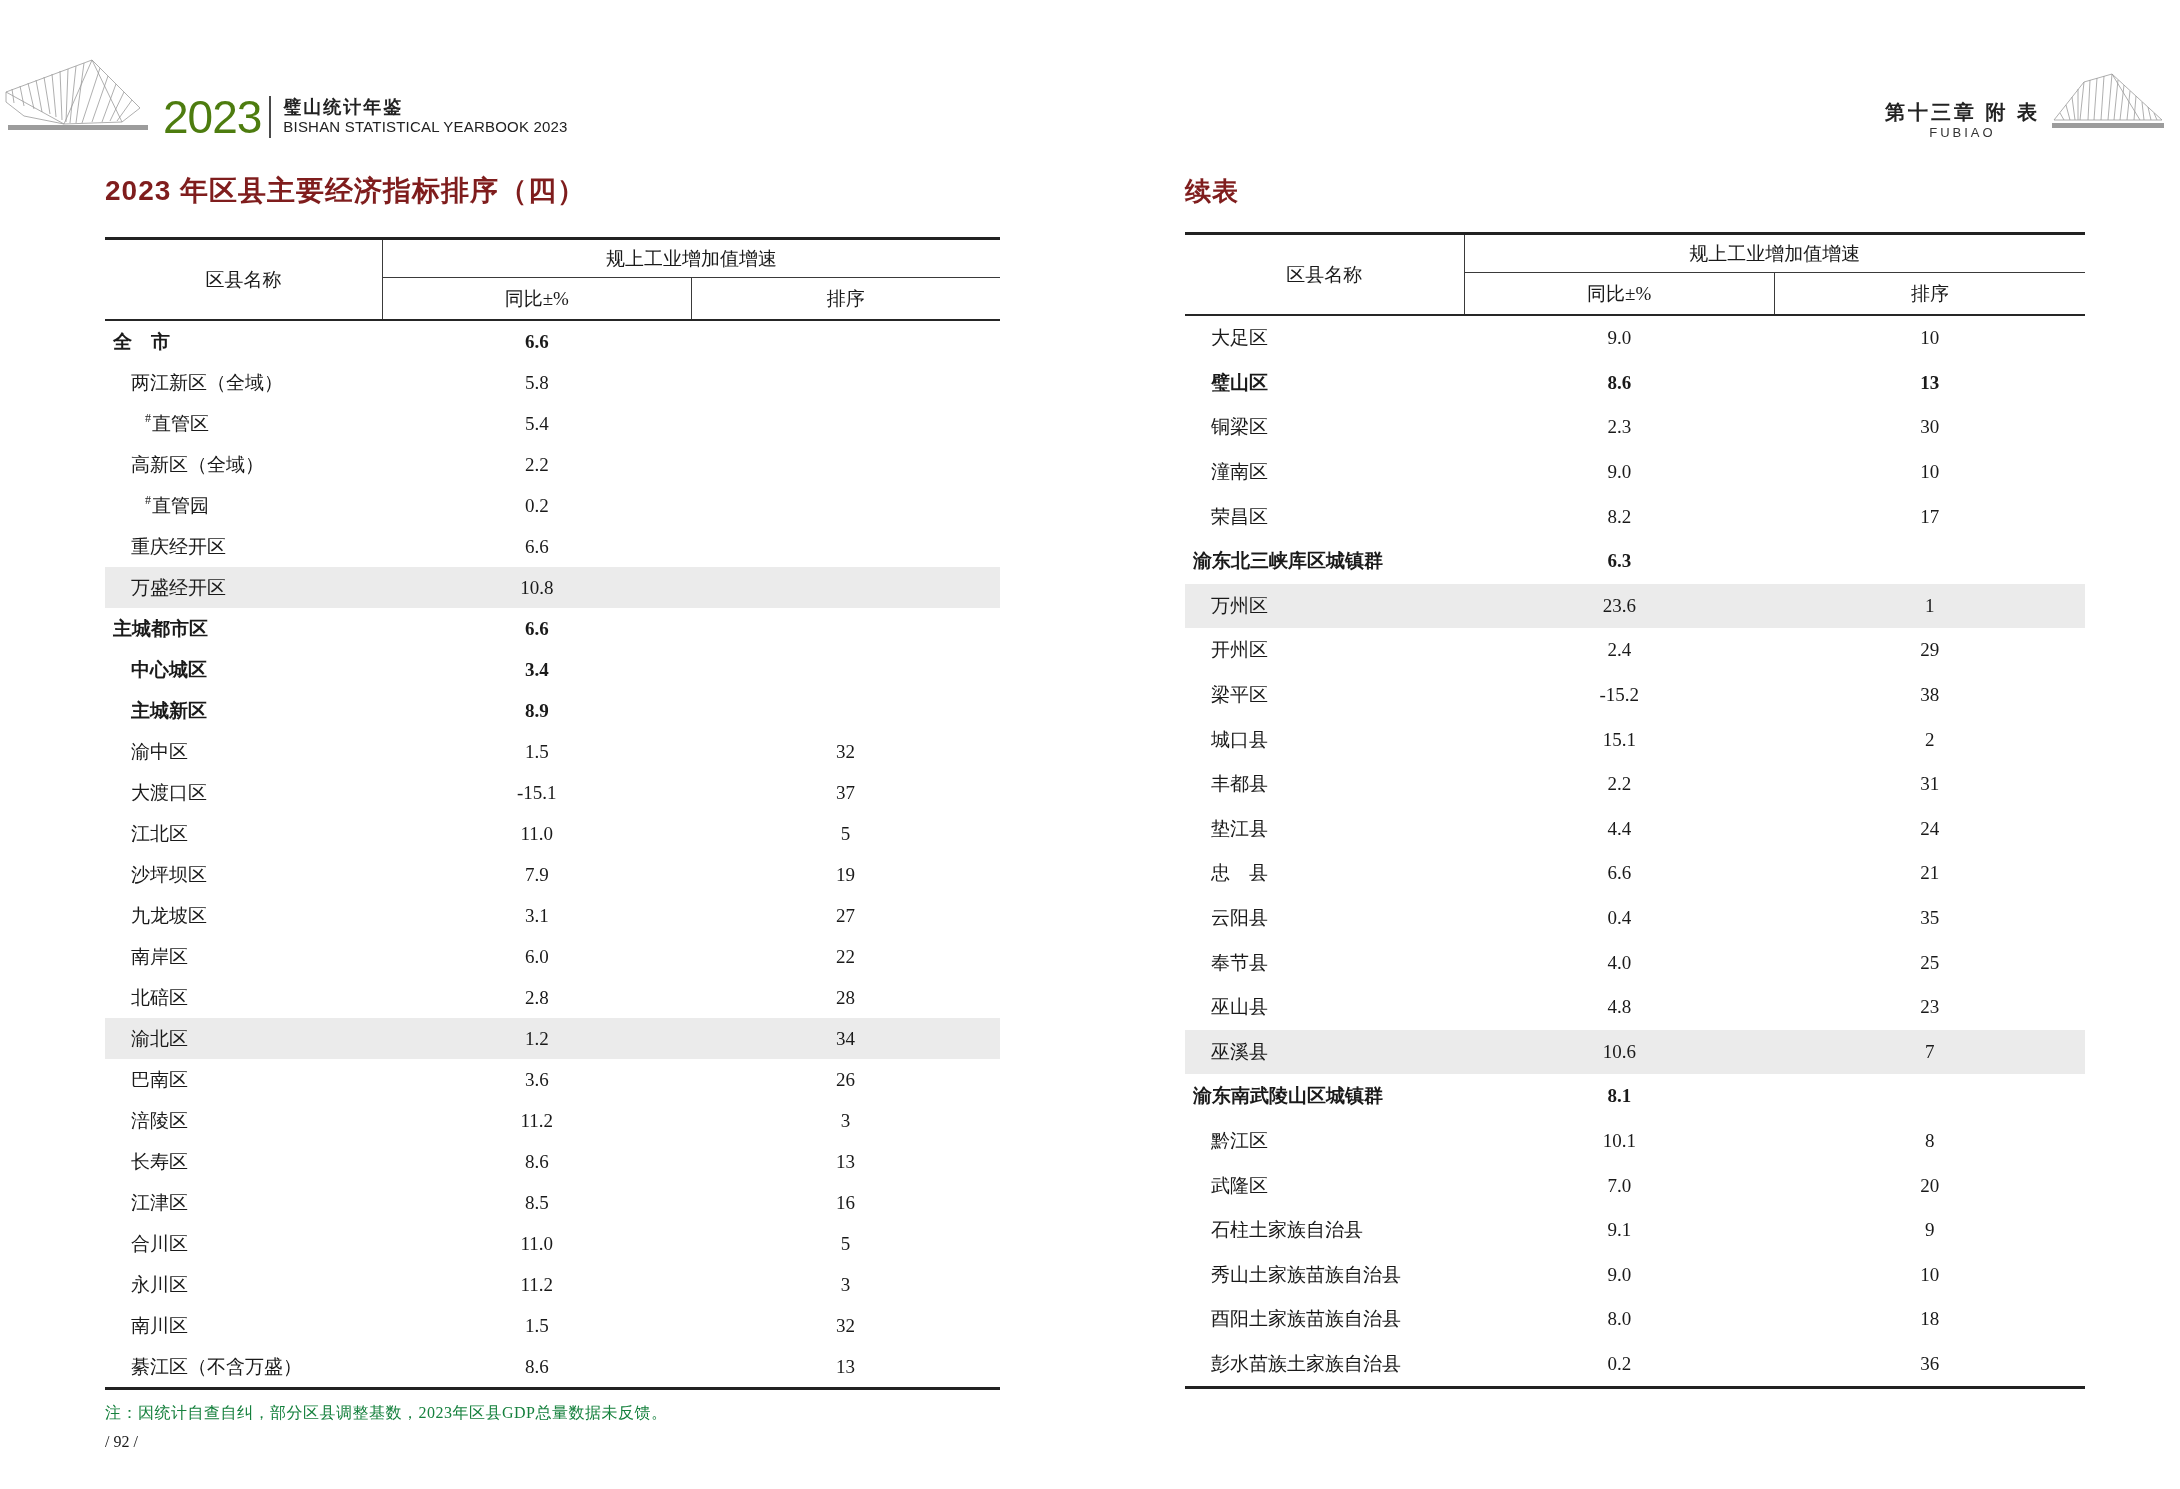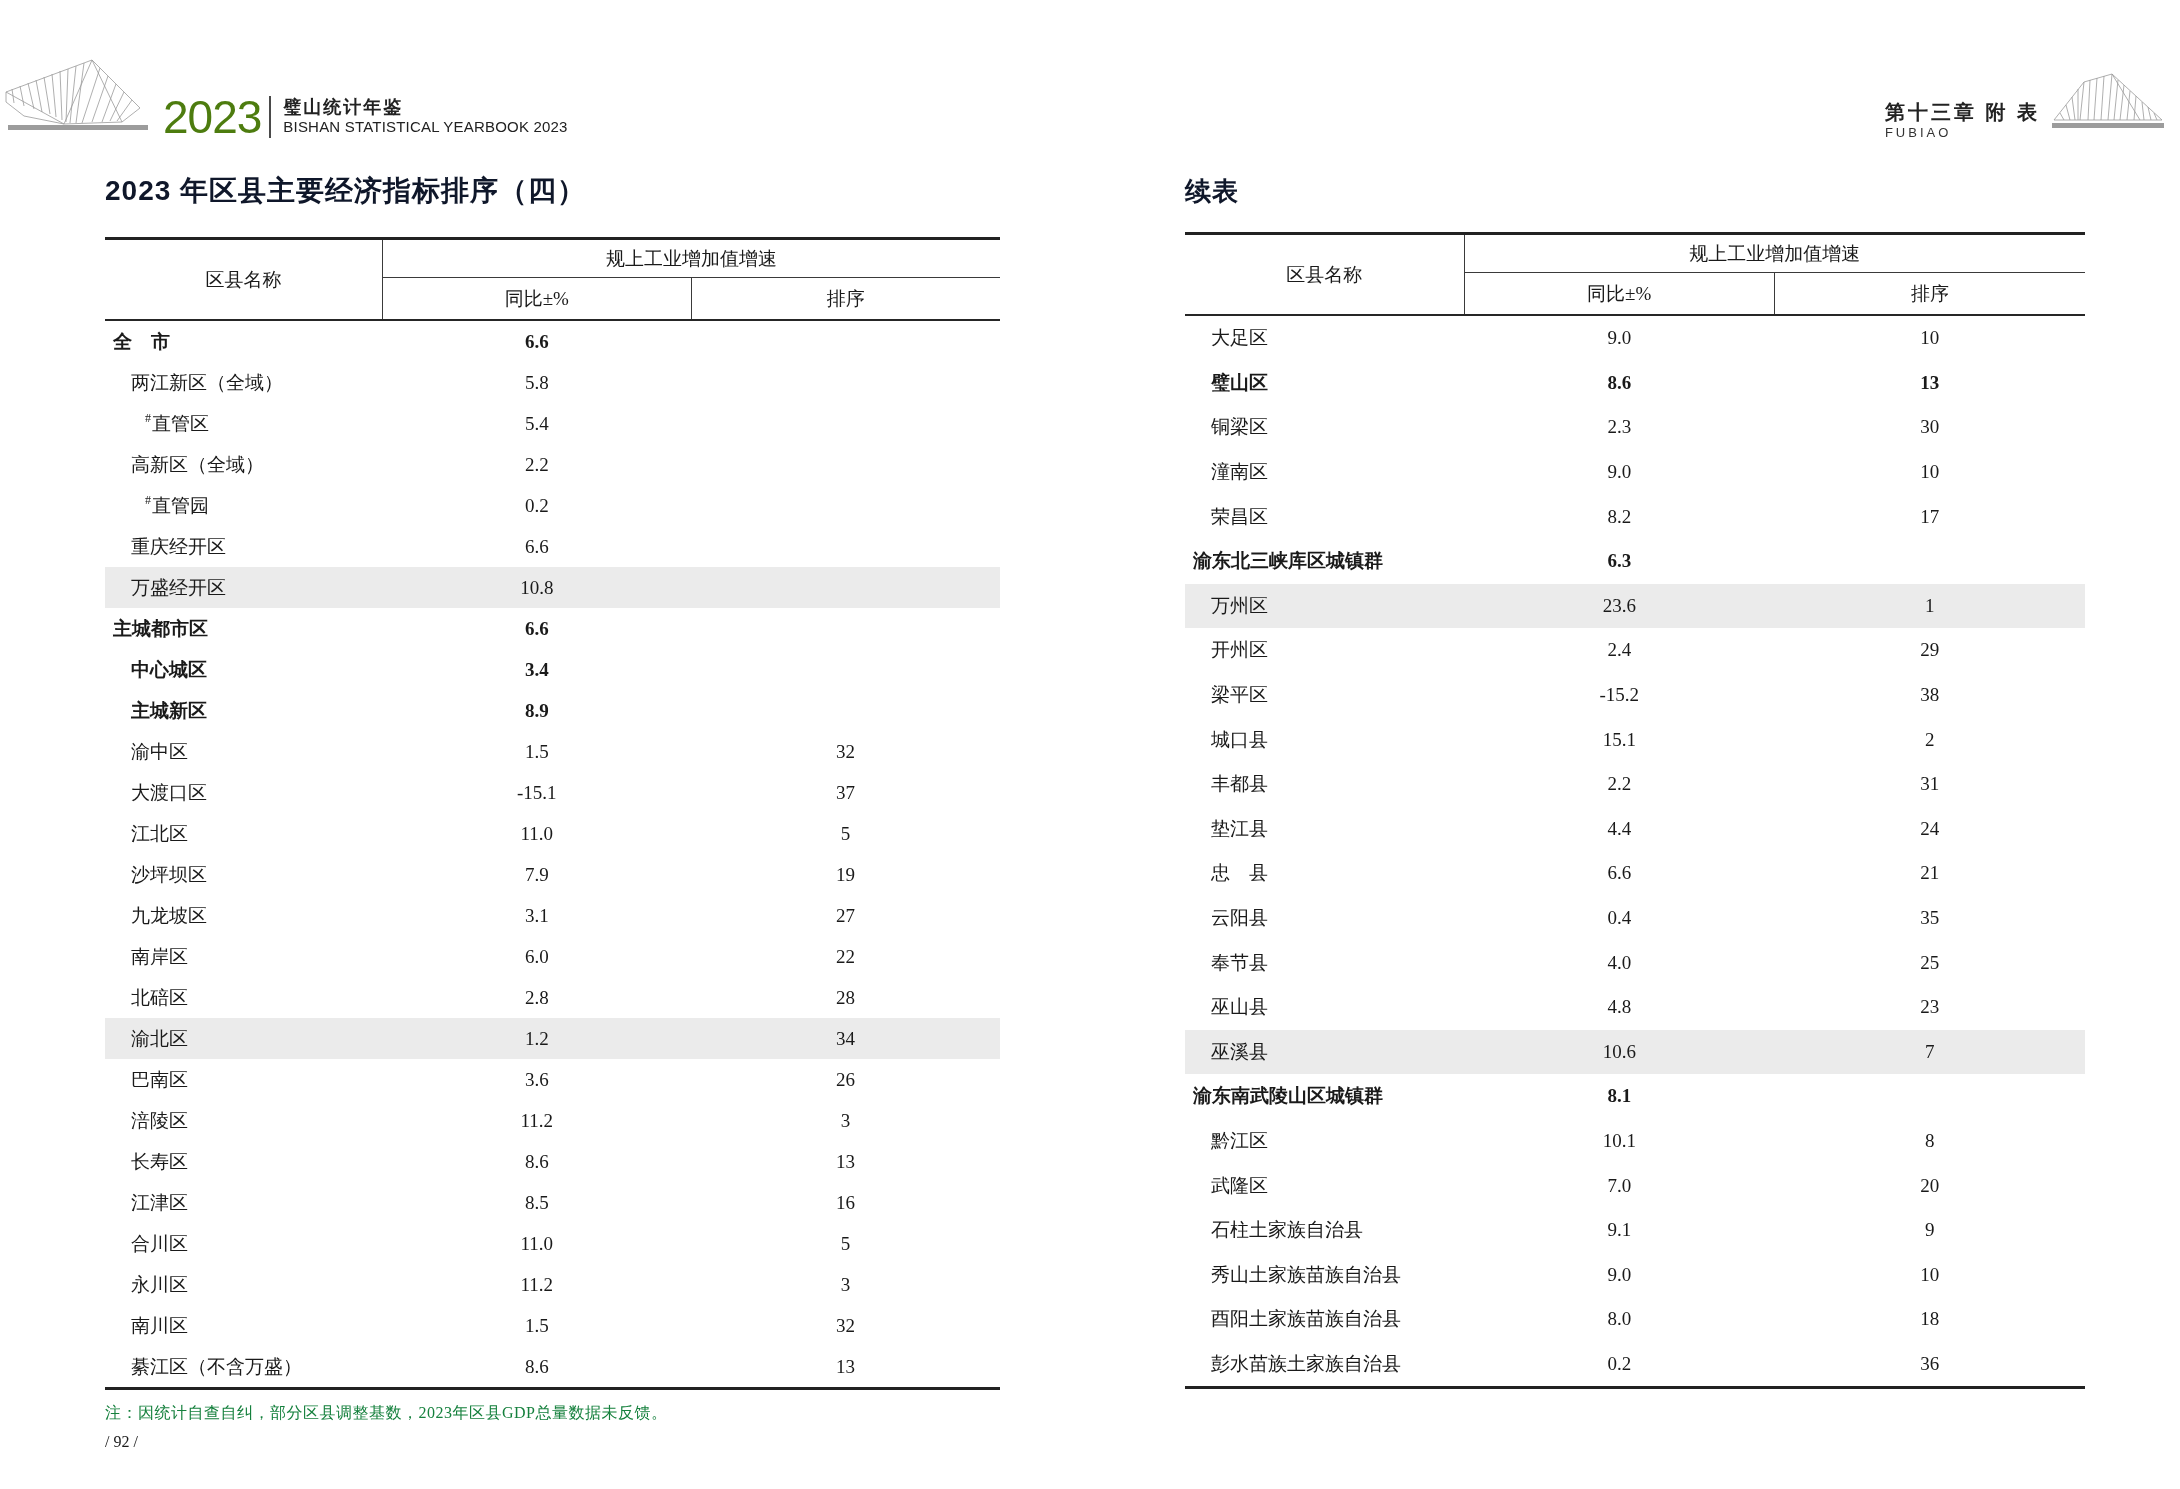--- a/index.html
+++ b/index.html
@@ -14,30 +14,30 @@
   .logo-right{right:12px;top:68px;}
   .brand{position:absolute;left:163px;top:94px;display:flex;align-items:center;}
   .brand-year{
     font-family:"Liberation Sans","DejaVu Sans",sans-serif;
     font-size:46px;font-weight:500;line-height:1;color:#4d7c0f;letter-spacing:-1px;
   }
   .brand-sep{width:0;border-left:2px solid #4a4a4a;height:42px;margin:0 12px 0 8px;}
   .brand-text{display:flex;flex-direction:column;justify-content:center;}
   .brand-cn{font-family:"Liberation Sans","DejaVu Sans",sans-serif;font-size:18px;font-weight:700;letter-spacing:2px;line-height:1.2;color:#222;}
   .brand-en{font-family:"Liberation Sans","DejaVu Sans",sans-serif;font-size:15px;font-weight:500;letter-spacing:0.2px;line-height:1.25;color:#222;}
-  .chapter{position:absolute;right:140px;top:100px;text-align:left;}
+  .chapter{position:absolute;right:140px;top:100px;text-align:center;}
   .chapter-cn{font-family:"Liberation Sans","DejaVu Sans",sans-serif;font-size:20px;font-weight:700;letter-spacing:3px;color:#222;line-height:1.2;}
   .chapter-en{font-family:"Liberation Sans","DejaVu Sans",sans-serif;font-size:13px;font-weight:500;letter-spacing:3px;color:#333;line-height:1.4;}
   
   .sheet{position:absolute;top:172px;}
   .sheet-left{left:105px;width:895px;}
   .sheet-right{left:1185px;width:900px;}
   .sheet-title{
     font-family:"Liberation Sans","DejaVu Sans",sans-serif;margin:0;
-    font-weight:600;color:#0f172a;
+    font-weight:600;color:#7f1d1d;
   }
   .sheet-left .sheet-title{font-size:28px;line-height:38px;margin-bottom:27px;letter-spacing:1px;}
   .sheet-right .sheet-title{font-size:26px;line-height:38px;margin-bottom:22px;letter-spacing:1px;}
   
   table.stat{
     width:100%;border-collapse:collapse;table-layout:fixed;
     border-top:3px solid #222;border-bottom:3px solid #222;
   }
   table.stat th{
     font-weight:400;font-size:19px;color:#1a1a1a;text-align:center;padding:0;

